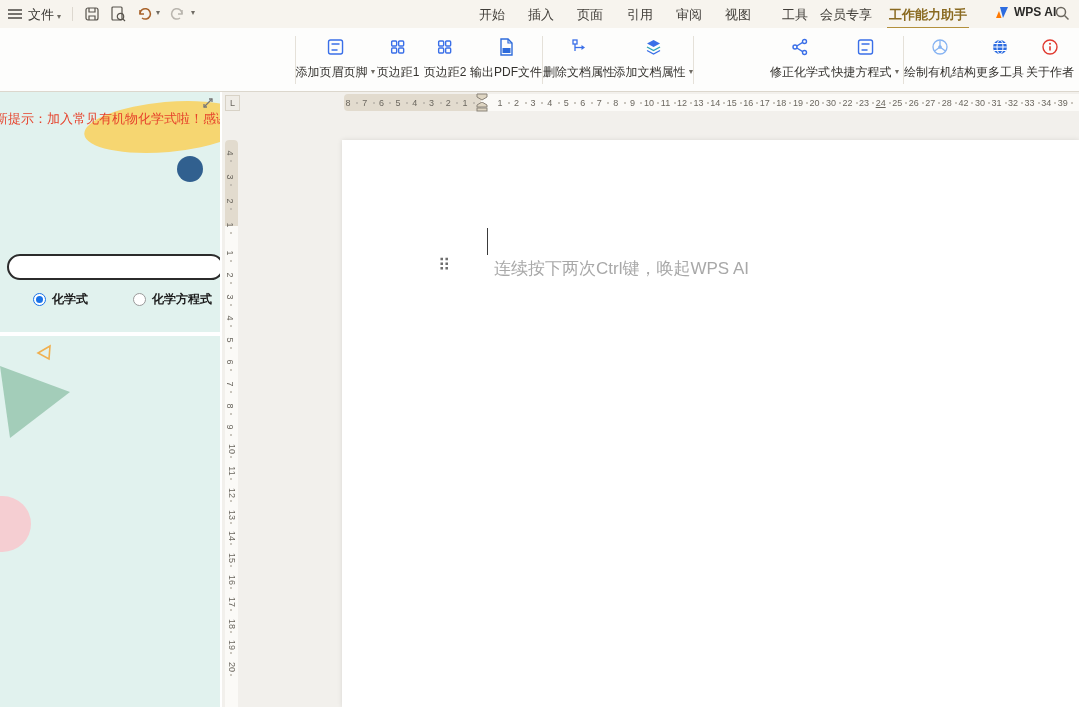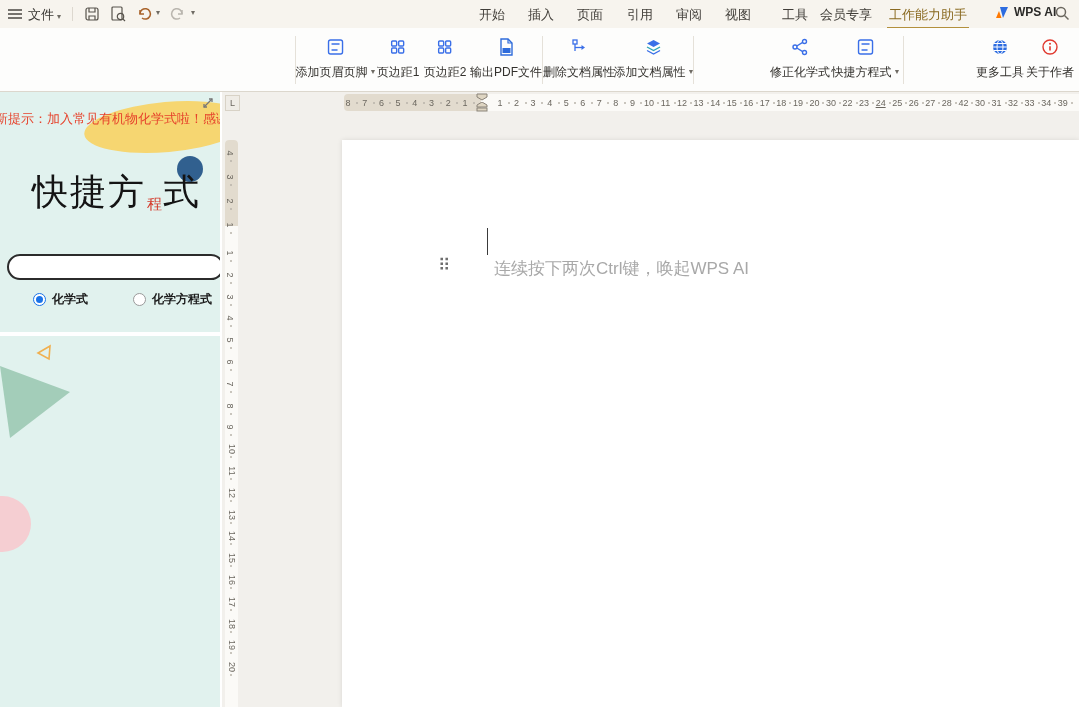--- a/index.html
+++ b/index.html
@@ -5,21 +5,21 @@
   html,body{margin:0;padding:0;}
   body{width:1079px;height:707px;position:relative;overflow:hidden;
        font-family:"Liberation Sans","DejaVu Sans",sans-serif;background:#f2f0ec;}
   
   #titlebar{position:absolute;left:0;top:0;width:1079px;height:28px;background:#f7f4ee;}
   .tb-ic{position:absolute;top:6px;width:18px;height:16px;}
   .tb-sep{position:absolute;top:7px;width:1px;height:14px;background:#ddd8cf;}
   #file-menu{position:absolute;left:28px;top:6px;font-size:13px;color:#3a3834;cursor:default;}
   .caret{font-size:8px;color:#6f6b64;margin-left:3px;}
   .tab{position:absolute;top:6px;transform:translateX(-50%);font-size:13px;color:#413e39;white-space:nowrap;cursor:default;}
-  .tab.active{color:#8a6a21;font-weight:normal;}
+  .tab.active{color:#8a6a21;font-weight:bold;}
   .tab.active::after{content:"";position:absolute;left:-2px;right:-2px;bottom:-6px;height:3px;background:#b3903c;}
   #wpsai{position:absolute;left:995px;top:5px;display:flex;align-items:center;gap:5px;font-size:12px;color:#2b2a28;font-weight:bold;}
   #search-btn{position:absolute;left:1054px;top:5px;}
   
   #ribbon{position:absolute;left:0;top:28px;width:1079px;height:64px;background:#fdfdfc;border-bottom:1px solid #dcd7cd;box-sizing:border-box;}
   .vdiv{position:absolute;top:8px;height:48px;width:1px;background:#e5e1d9;}
   .rbtn{position:absolute;top:8px;transform:translateX(-50%);text-align:center;white-space:nowrap;cursor:default;}
   .ric{display:block;height:22px;margin-bottom:2px;}
   .rlb{font-size:12px;color:#33312d;}
   .rcaret{font-size:7px;color:#6f6b64;margin-left:2px;vertical-align:2px;}
@@ -216,20 +216,32 @@
     <span class="ric">
         <svg width="18" height="18" viewBox="0 0 18 18" fill="none" stroke="#3a6fe8" stroke-width="1.4" style="margin:2px auto 0">
           <rect x="2" y="2" width="14" height="14" rx="2"></rect>
           <line x1="5" y1="6" x2="13" y2="6"></line>
           <line x1="5" y1="12" x2="11" y2="12"></line>
         </svg>
       </span>
     <span class="rlb"><span>快捷方程式</span><span class="rcaret">▼</span></span>
   </div>
 
+  <div class="rbtn" style="left:940px">
+    <span class="ric">
+        <svg width="18" height="18" viewBox="0 0 18 18" fill="none" stroke="#86b3f2" stroke-width="1.3" style="margin:2px auto 0">
+          <circle cx="9" cy="9" r="7"></circle>
+          <line x1="9" y1="9" x2="9" y2="2.5"></line>
+          <line x1="9" y1="9" x2="3.6" y2="13"></line>
+          <line x1="9" y1="9" x2="14.4" y2="13"></line>
+          <circle cx="9" cy="9" r="1.2" fill="#86b3f2"></circle>
+        </svg>
+      </span>
+    <span class="rlb">绘制有机结构</span>
+  </div>
   <div class="rbtn" style="left:1000px">
     <span class="ric">
         <svg width="18" height="18" viewBox="0 0 18 18" style="margin:2px auto 0">
           <circle cx="9" cy="9" r="7" fill="#2d6ce0"></circle>
           <g stroke="#ffffff" stroke-width="1" fill="none">
             <ellipse cx="9" cy="9" rx="3" ry="7"></ellipse>
             <line x1="2" y1="9" x2="16" y2="9"></line>
             <line x1="3" y1="5.5" x2="15" y2="5.5"></line>
             <line x1="3" y1="12.5" x2="15" y2="12.5"></line>
           </g>
@@ -253,25 +265,20 @@
   <div id="sb-blob"></div>
   <div id="sb-notice">新提示：加入常见有机物化学式啦！感谢徐名</div>
   <span id="sb-close">
     <svg width="14" height="14" viewBox="0 0 14 14" fill="none" stroke="#777" stroke-width="1.3">
         <line x1="3" y1="11" x2="11" y2="3"></line>
         <path d="M8 3h3v3"></path>
         <path d="M6 11H3V8"></path>
       </svg>
   </span>
   <div id="sb-circle"></div>
-  <div id="sb-title">
-    <span>快捷方</span>
-      <span id="title-small">程</span>
-      <span>式</span>
-  </div>
   <input id="sb-input" value="" style="">
   <div class="radio-row" style="left:33px">
     <span class="radio checked"></span>
     <span class="rlabel">化学式</span>
   </div>
   <div class="radio-row" style="left:133px">
     <span class="radio"></span>
     <span class="rlabel">化学方程式</span>
   </div>
   <div id="sb-line"></div>

